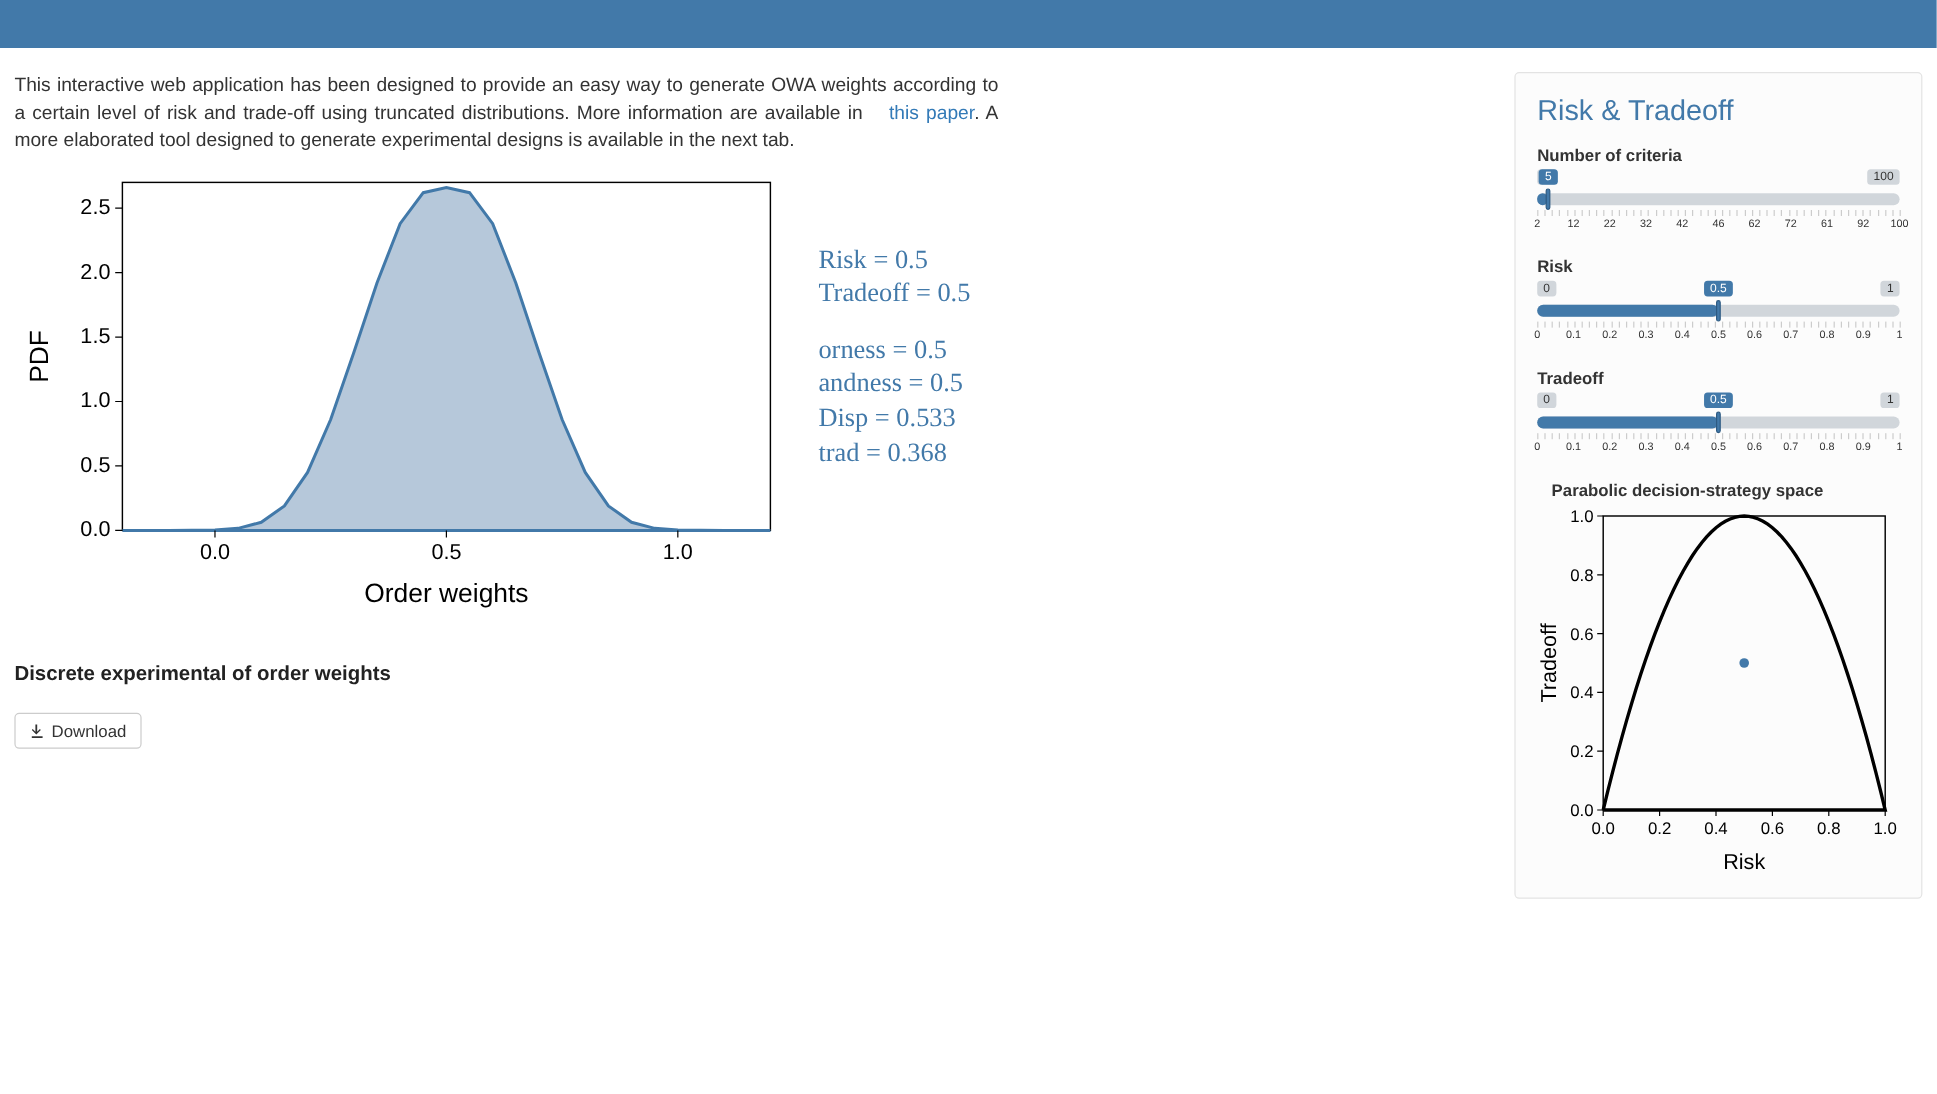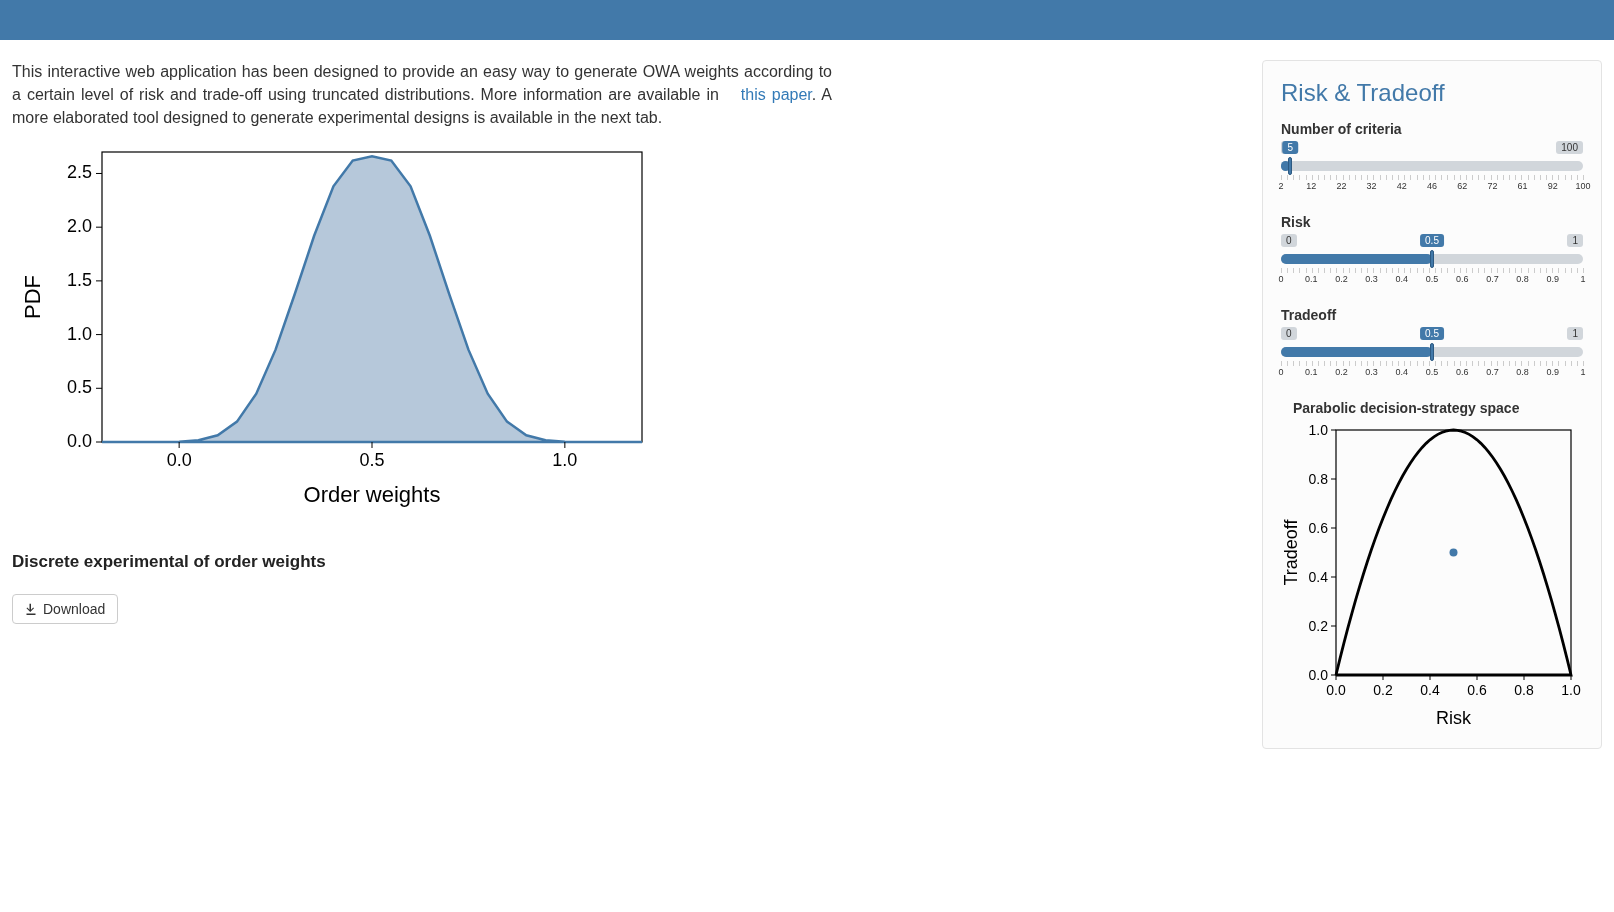--- a/index.html
+++ b/index.html
@@ -77,20 +77,29 @@
             <text x="80" y="36.481481481481524" text-anchor="end" font-size="18">2.5</text>
             <line x1="167.14285714285717" y1="300" x2="167.14285714285717" y2="306" stroke="#000"></line>
             <text x="167.14285714285717" y="324" text-anchor="middle" font-size="18">0.0</text>
             <line x1="360" y1="300" x2="360" y2="306" stroke="#000"></line>
             <text x="360" y="324" text-anchor="middle" font-size="18">0.5</text>
             <line x1="552.8571428571429" y1="300" x2="552.8571428571429" y2="306" stroke="#000"></line>
             <text x="552.8571428571429" y="324" text-anchor="middle" font-size="18">1.0</text>
             <text x="360" y="360" text-anchor="middle" font-size="22">Order weights</text>
             <text x="28" y="155" text-anchor="middle" font-size="22" transform="rotate(-90 28 155)">PDF</text>
           </svg>
+      </div>
+      <div class="stats">
+        <div>Risk = 0.5</div>
+        <div>Tradeoff = 0.5</div>
+        <div class="gap"></div>
+        <div>orness = 0.5</div>
+        <div>andness = 0.5</div>
+        <div>Disp = 0.533</div>
+        <div>trad = 0.368</div>
       </div>
     </div>
 
     <h4 style="margin-top:40px">Discrete experimental of order weights</h4>
 
     <button class="btn">
       <span>
         <svg width="12" height="12" viewBox="0 0 16 16">
             <path fill="#333" d="M8 1v8l3-3 1 1-5 5-5-5 1-1 3 3V1h2zM2 14h12v2H2z"></path>
           </svg>

